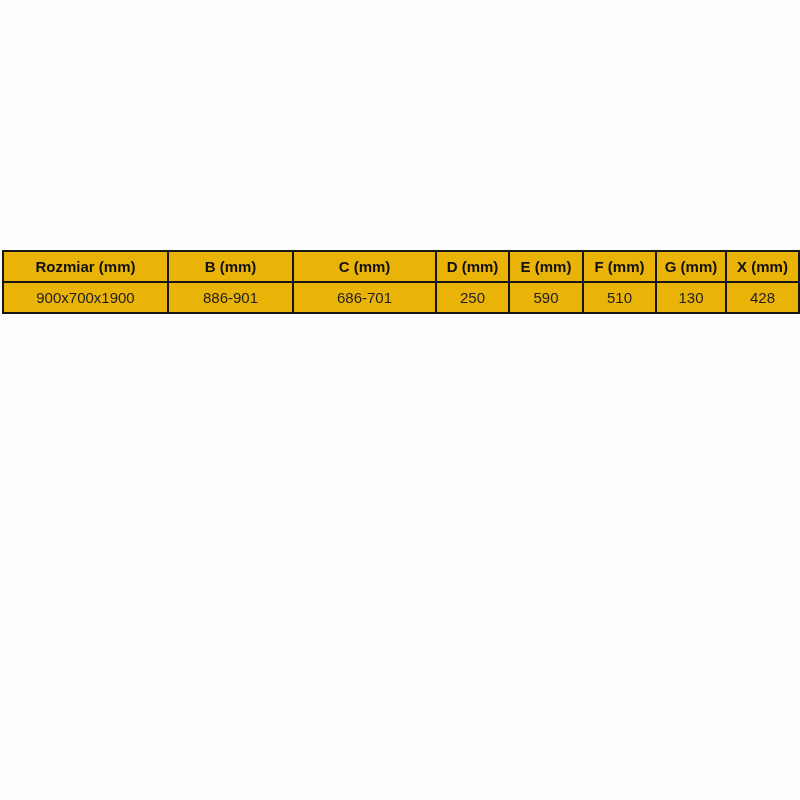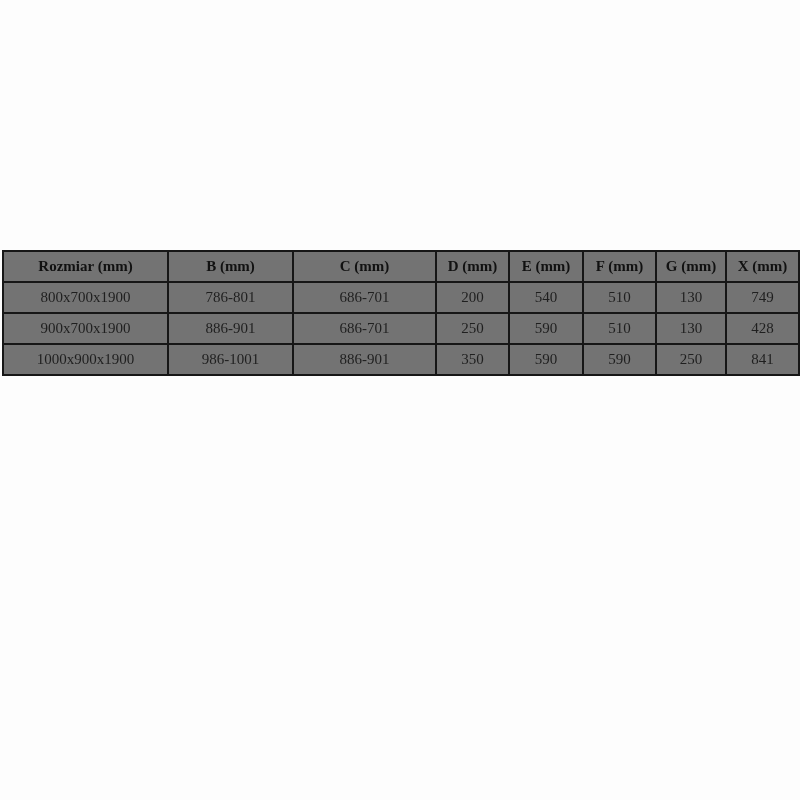--- a/index.html
+++ b/index.html
@@ -18,22 +18,21 @@
   .table-wrap {
     position: absolute;
     top: 250px;
     left: 2px;
     width: 796px;
   }
   table.dim-table {
     border-collapse: collapse;
     table-layout: fixed;
     width: 796px;
-    background: #737373;
-    font-family: Liberation Serif, serif;
+    background: #eab308;
   }
   table.dim-table th,
   table.dim-table td {
     border: 2px solid #161616;
     height: 29px;
     padding: 0 2px;
     text-align: center;
     vertical-align: middle;
     font-size: 15px;
     line-height: 1;
@@ -80,44 +79,24 @@
         <th>C (mm)</th>
         <th>D (mm)</th>
         <th>E (mm)</th>
         <th>F (mm)</th>
         <th>G (mm)</th>
         <th>X (mm)</th>
       </tr>
     </thead>
     <tbody>
         <tr>
-          <td>800x700x1900</td>
-          <td>786-801</td>
-          <td>686-701</td>
-          <td>200</td>
-          <td>540</td>
-          <td>510</td>
-          <td>130</td>
-          <td>749</td>
-        </tr>
-        <tr>
           <td>900x700x1900</td>
           <td>886-901</td>
           <td>686-701</td>
           <td>250</td>
           <td>590</td>
           <td>510</td>
           <td>130</td>
           <td>428</td>
         </tr>
-        <tr>
-          <td>1000x900x1900</td>
-          <td>986-1001</td>
-          <td>886-901</td>
-          <td>350</td>
-          <td>590</td>
-          <td>590</td>
-          <td>250</td>
-          <td>841</td>
-        </tr>
       </tbody>
   </table>
 </div>
 
 </body></html>

